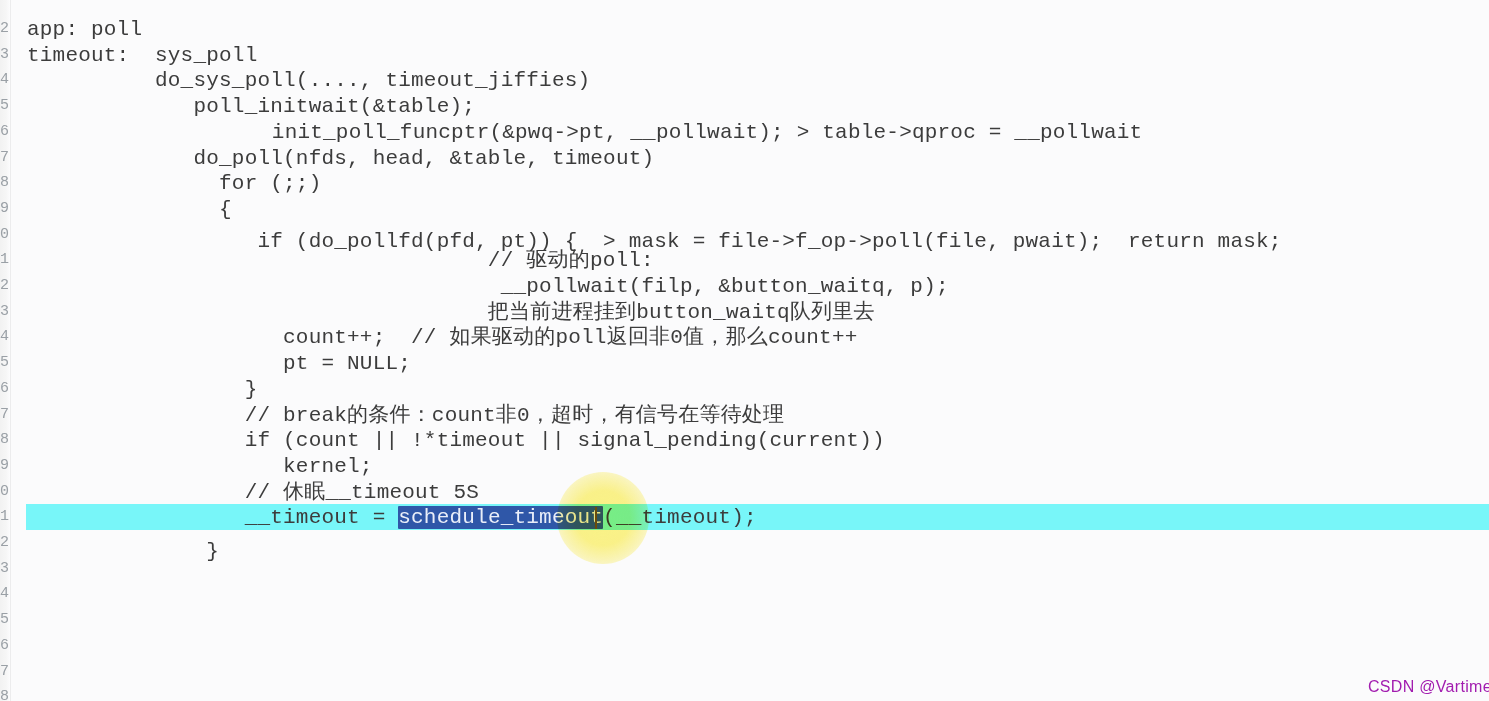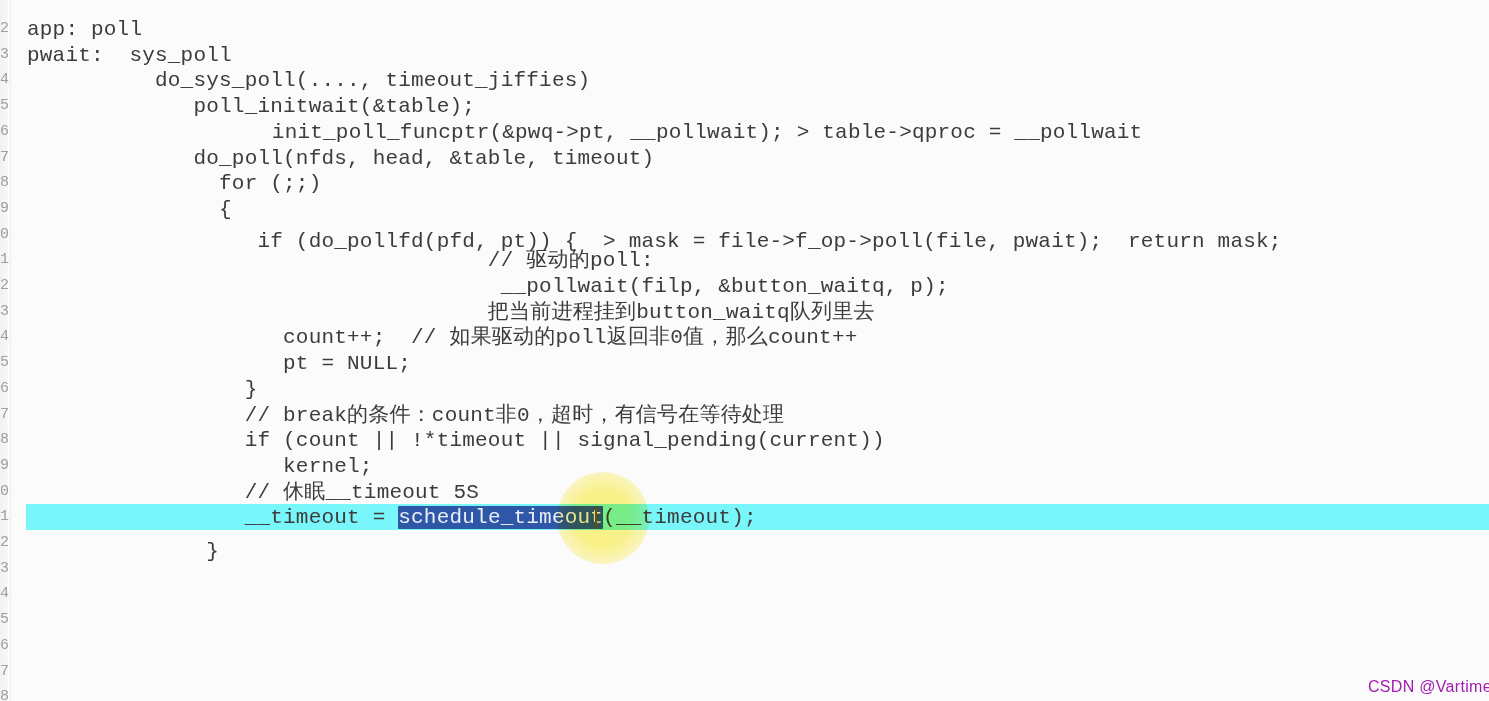--- a/index.html
+++ b/index.html
@@ -153,21 +153,21 @@
       <div class="gutter-num" style="top: 663.5px;">27</div>
       <div class="gutter-num" style="top: 689.2px;">28</div>
     </div>
 
   <div id="code">
 
     <div id="hl-band" style="top: 504.3px; background: rgb(120, 246, 249);"></div>
 
     <div id="code-lines">
         <div class="line" style="top: 17px;"><span class="txt">app: poll</span></div>
-        <div class="line" style="top: 42.7px;"><span class="txt">pwait:  sys_poll</span></div>
+        <div class="line" style="top: 42.7px;"><span class="txt">timeout:  sys_poll</span></div>
         <div class="line" style="top: 68.4px;"><span class="txt">          do_sys_poll(...., timeout_jiffies)</span></div>
         <div class="line" style="top: 94.1px;"><span class="txt">             poll_initwait(&amp;table);</span></div>
         <div class="line" style="top: 119.8px; padding-left: 40px;"><span class="txt">                init_poll_funcptr(&amp;pwq-&gt;pt, __pollwait); &gt; table-&gt;qproc = __pollwait</span></div>
         <div class="line" style="top: 145.5px;"><span class="txt">             do_poll(nfds, head, &amp;table, timeout)</span></div>
         <div class="line" style="top: 171.2px;"><span class="txt">               for (;;)</span></div>
         <div class="line" style="top: 196.9px;"><span class="txt">               {</span></div>
         <div class="line" style="top: 222.6px; margin-top: 6px;"><span class="txt">                  if (do_pollfd(pfd, pt)) {  &gt; mask = file-&gt;f_op-&gt;poll(file, pwait);  return mask;</span></div>
         <div class="line" style="top: 248.3px;"><span class="txt">                                    // 驱动的poll:</span></div>
         <div class="line" style="top: 274px;"><span class="txt">                                     __pollwait(filp, &amp;button_waitq, p);</span></div>
         <div class="line" style="top: 299.7px;"><span class="txt">                                    把当前进程挂到button_waitq队列里去</span></div>

